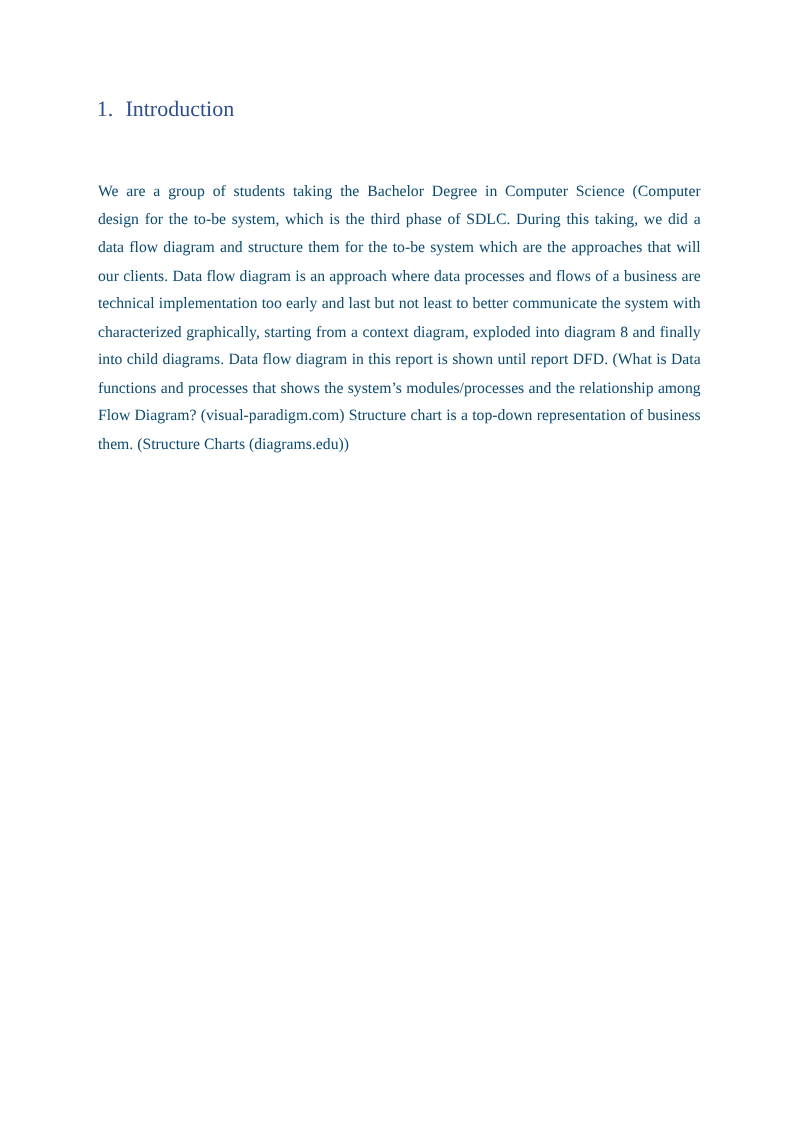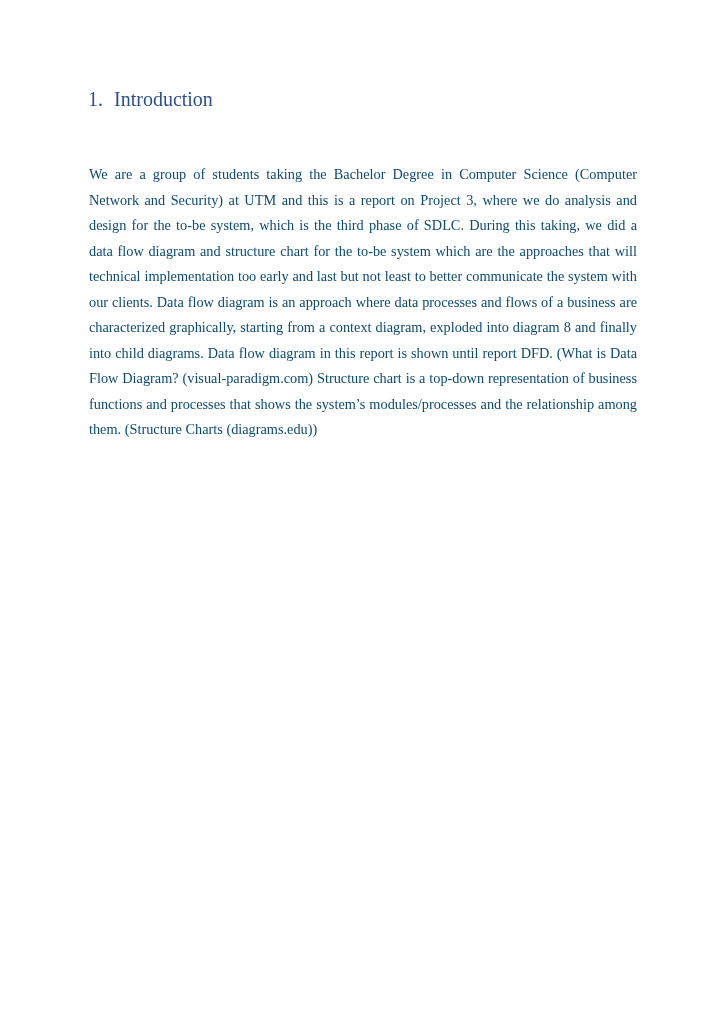--- a/index.html
+++ b/index.html
@@ -55,25 +55,24 @@
 <body>
 
 <div class="page">
 
   <h1 class="doc-heading">
     <span class="h-num">1.</span><span>Introduction</span>
   </h1>
 
   <div class="doc-paragraph">
     <div class="pline">We are a group of students taking the Bachelor Degree in Computer Science (Computer</div>
-    <div class="pline">Network and Security) at UTM and this is a report on Project 3, where we do analysis and</div>
     <div class="pline">design for the to-be system, which is the third phase of SDLC. During this taking, we did a</div>
-    <div class="pline">data flow diagram and structure chart for the to-be system which are the approaches that will</div>
+    <div class="pline">data flow diagram and structure them for the to-be system which are the approaches that will</div>
+    <div class="pline">our clients. Data flow diagram is an approach where data processes and flows of a business are</div>
     <div class="pline">technical implementation too early and last but not least to better communicate the system with</div>
-    <div class="pline">our clients. Data flow diagram is an approach where data processes and flows of a business are</div>
     <div class="pline">characterized graphically, starting from a context diagram, exploded into diagram 8 and finally</div>
     <div class="pline">into child diagrams. Data flow diagram in this report is shown until report DFD. (What is Data</div>
+    <div class="pline">functions and processes that shows the system’s modules/processes and the relationship among</div>
     <div class="pline">Flow Diagram? (visual-paradigm.com) Structure chart is a top-down representation of business</div>
-    <div class="pline">functions and processes that shows the system’s modules/processes and the relationship among</div>
     <div class="pline last">them. (Structure Charts (diagrams.edu))</div>
   </div>
 
 </div>
 
 </body></html>

